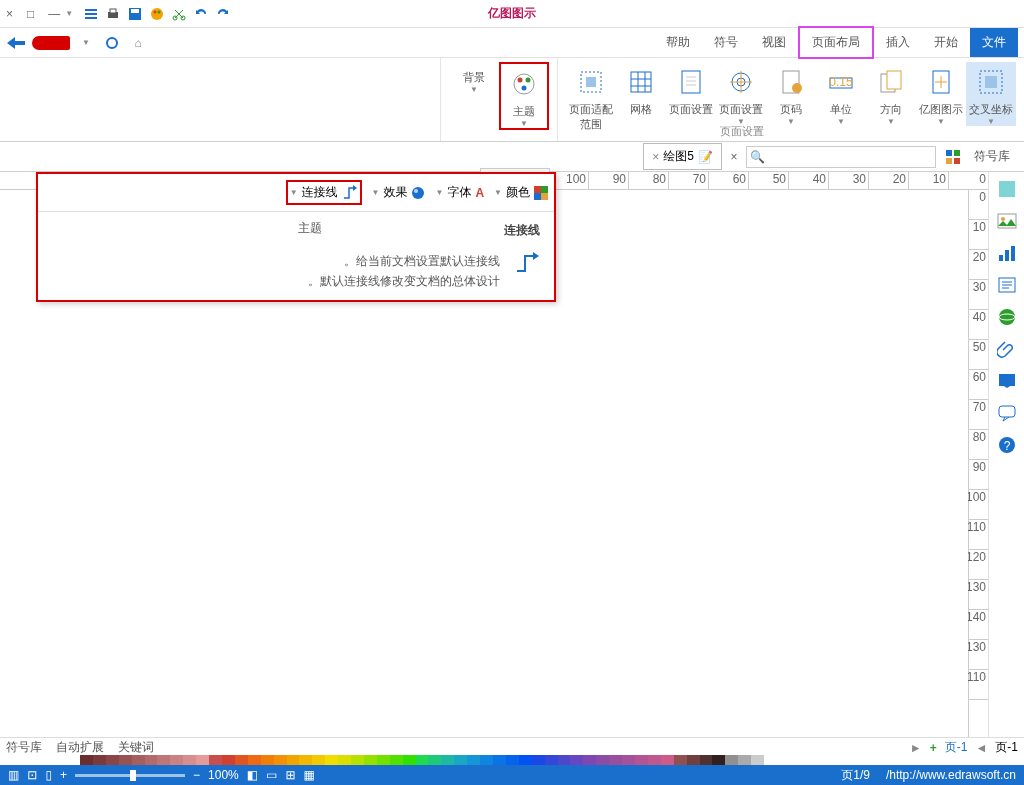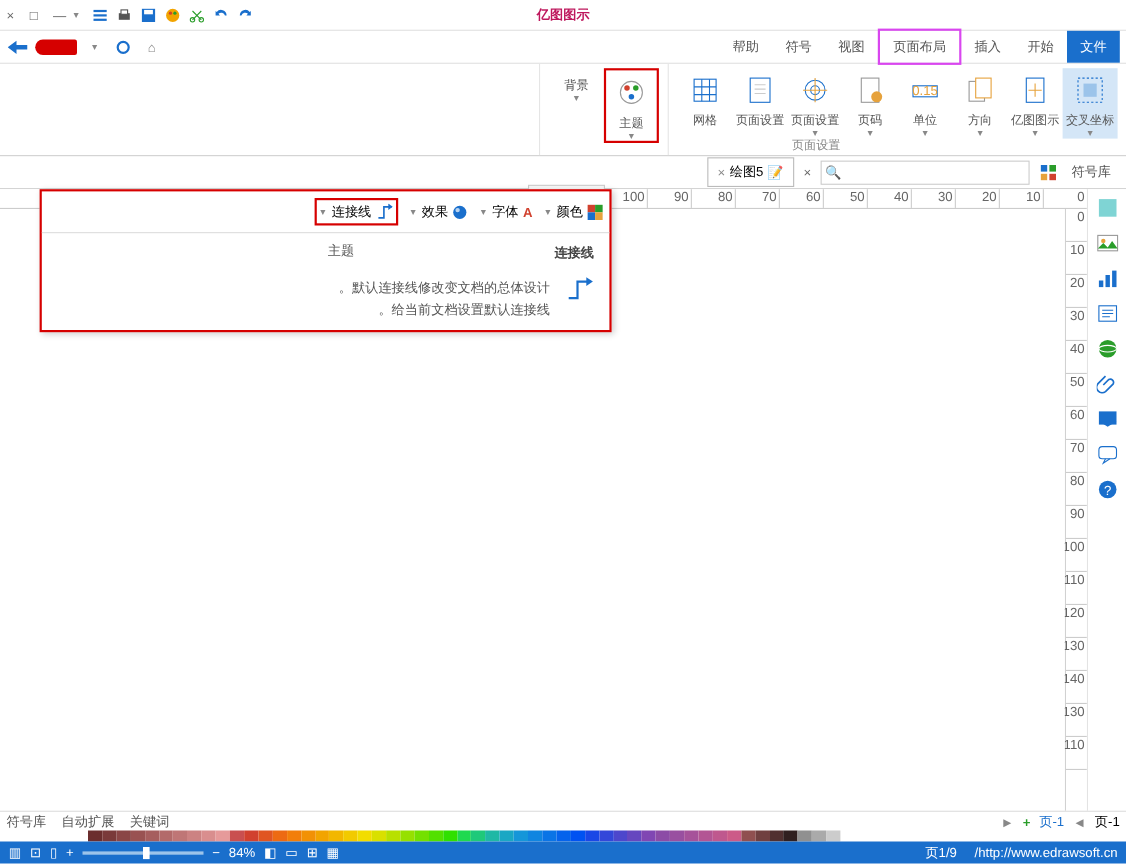--- a/index.html
+++ b/index.html
@@ -220,20 +220,29 @@
     </div>
     <div class="btn">
       <div class="ico">
           <svg width="28" height="28">
             <rect x="4" y="4" width="20" height="20" fill="none" stroke="#1a6fcc"></rect>
             <path d="M4 11h20M4 18h20M11 4v20M18 4v20" stroke="#1a6fcc"></path>
           </svg>
         </div>
       <div class="lbl">网格</div>
     </div>
+    <div class="btn">
+      <div class="ico">
+          <svg width="28" height="28">
+            <rect x="4" y="4" width="20" height="20" fill="none" stroke="#1a6fcc" stroke-dasharray="2"></rect>
+            <rect x="9" y="9" width="10" height="10" fill="#9cc4ea"></rect>
+          </svg>
+        </div>
+      <div class="lbl">页面适配范围</div>
+    </div>
     <div class="grouplabel" style="right:260px">页面设置</div>
   </div>
   <div class="group">
     <div class="btn hl">
       <div class="ico">
           <svg width="28" height="28">
             <circle cx="14" cy="14" r="10" fill="#fff" stroke="#999"></circle>
             <circle cx="10" cy="10" r="2.5" fill="#d1412e"></circle>
             <circle cx="18" cy="10" r="2.5" fill="#2a9d2a"></circle>
             <circle cx="14" cy="18" r="2.5" fill="#1a6fcc"></circle>
@@ -380,22 +389,22 @@
     <div class="hdr">连接线</div>
     <div style="position:absolute;left:260px;top:46px;color:#555">主题</div>
     <div class="body">
       <div class="iconcell">
           <svg width="26" height="26">
             <path d="M3 20h8V5h12" fill="none" stroke="#1a6fcc" stroke-width="2"></path>
             <path d="M19 1l6 4-6 4" fill="#1a6fcc"></path>
           </svg>
         </div>
       <div class="txt">
+        <div>给当前文档设置默认连接线。</div>
         <div>默认连接线修改变文档的总体设计。</div>
-        <div>给当前文档设置默认连接线。</div>
       </div>
     </div>
   </div>
 
   <div class="canvaswrap">
     <div class="ruler">
       <span>0</span>
         <span>10</span>
         <span>20</span>
         <span>30</span>
@@ -504,21 +513,21 @@
   </div>
 
 <div class="statusbar">
   <span>http://www.edrawsoft.cn/</span>
   <span style="margin-right:16px">页1/9</span>
   <div class="left">
     <span>▦</span>
     <span>⊞</span>
     <span>▭</span>
     <span>◧</span>
-    <span>84%</span>
+    <span>100%</span>
     <span>−</span>
     <div class="slider">
         <div class="thumb"></div>
       </div>
     <span>+</span>
     <span>▯</span>
     <span>⊡</span>
     <span>▥</span>
   </div>
 </div>

